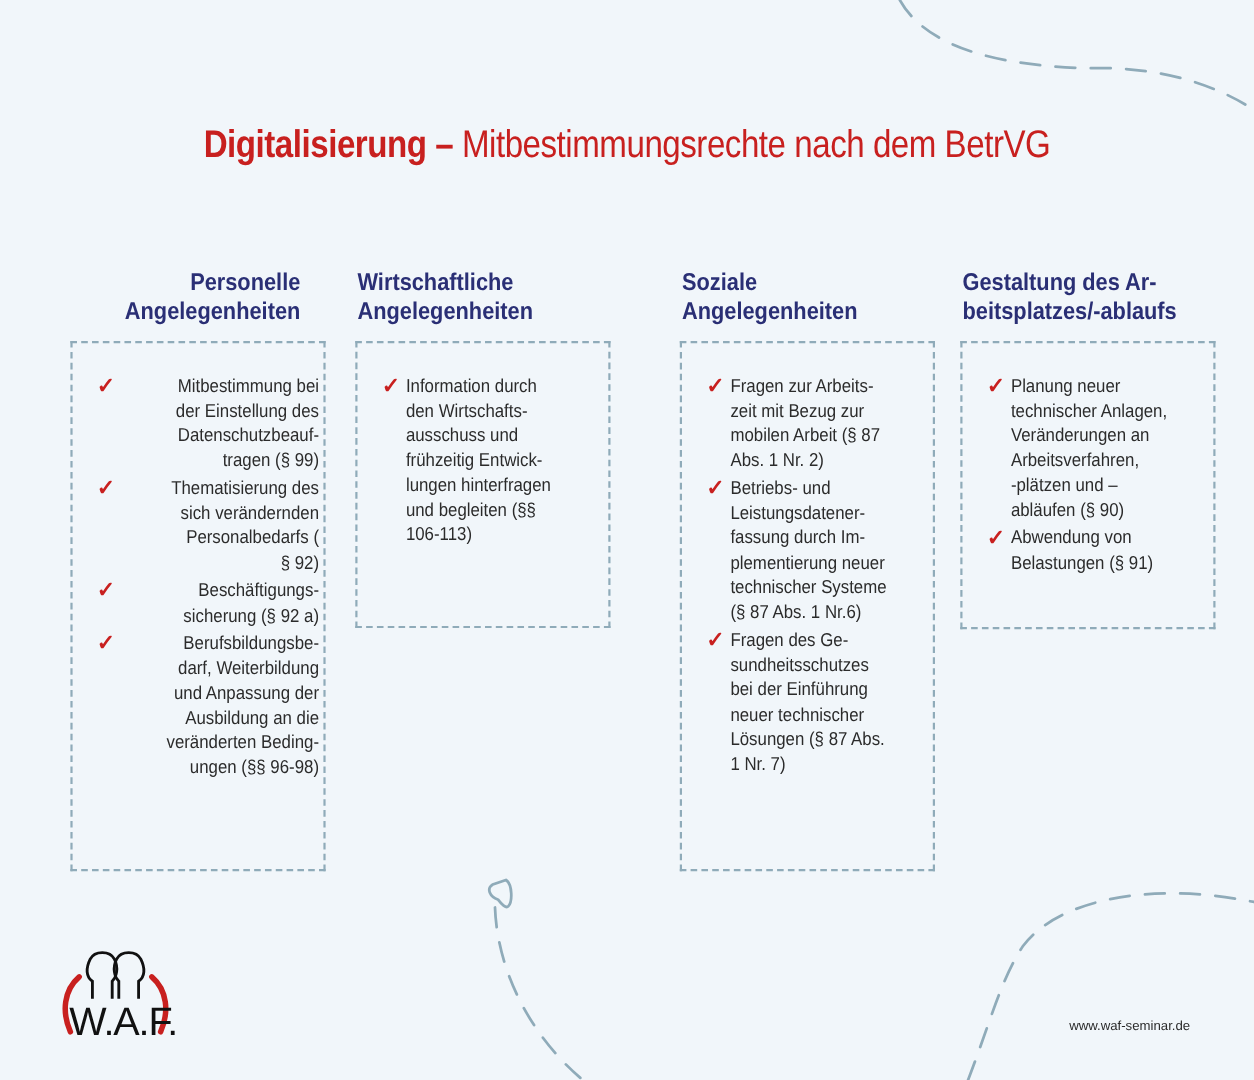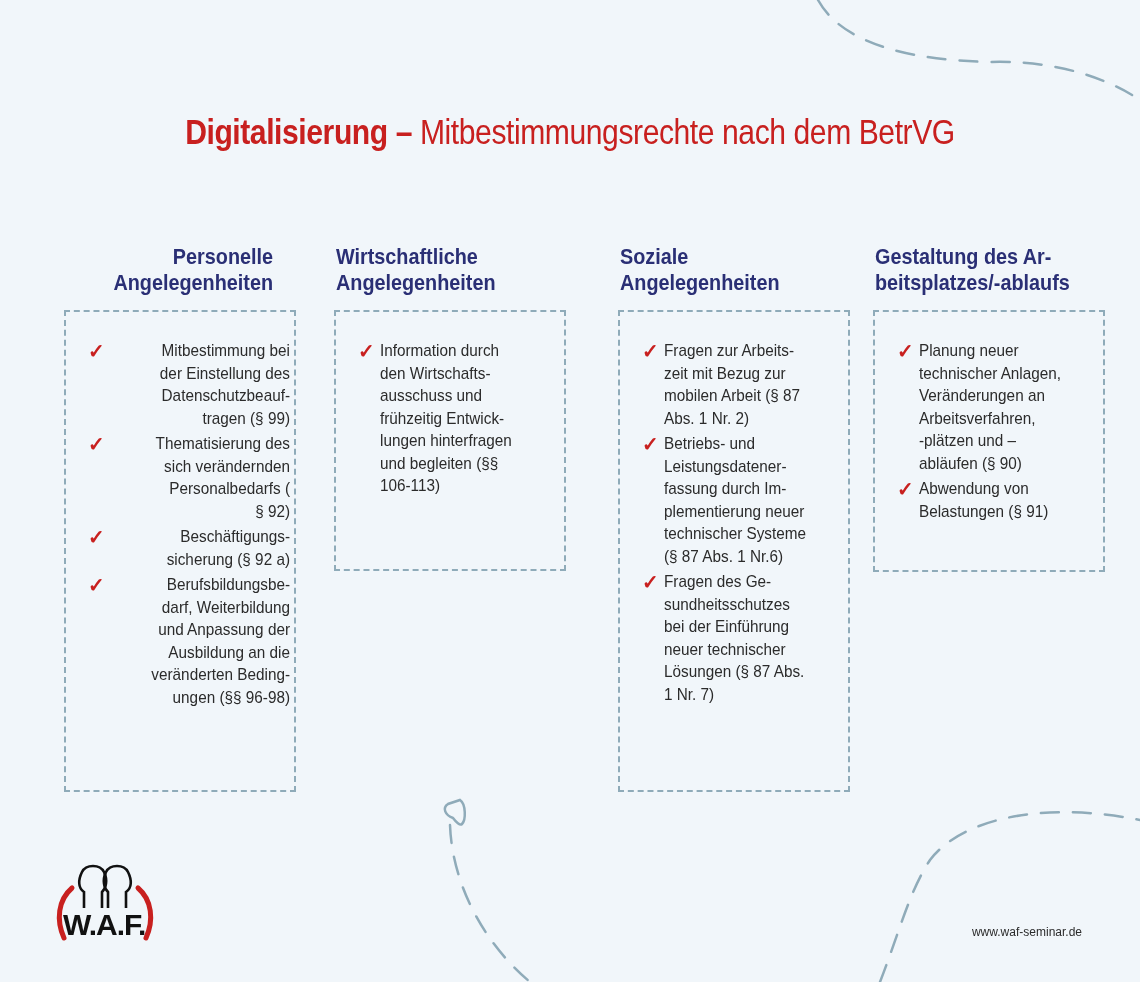--- a/index.html
+++ b/index.html
@@ -36,21 +36,21 @@
   .item .check {
     position:absolute; left:0; top:0; color:#c8201f; font-size:20px; font-weight:bold;
   }
   .item .txt {
     display:block; white-space:pre-line;
     transform:scaleX(0.9); transform-origin:left;
     width:200px;
   }
   .logo { position:absolute; left:50px; top:860px; width:110px; height:84px; }
   .logo-text {
-    position:absolute; left:63px; top:908px; font-weight:bold; font-size:30px; color:#111;
+    position:absolute; left:63px; top:908px; font-weight:normal; font-size:36px; color:#111;
     letter-spacing:-1px;
     text-align:center;
   }
   .website {
     position:absolute; right:58px; top:925px; font-size:12px; font-weight:normal; color:#2b2b2b;
   }
 </style>
 </head>
 <body>
 
@@ -97,21 +97,21 @@
 darf, Weiterbildung
 und Anpassung der
 Ausbildung an die
 veränderten Beding-
 ungen (§§ 96-98)</span>
         </li>
     </ul>
   </div>
 </div>
 
-<div class="column" style="left:334px;">
+<div class="column" style="left:323px;">
   <div class="col-heading" style="white-space:pre-line;">Wirtschaftliche
 Angelegenheiten</div>
   <div class="box" style="height:261px;">
     <ul class="items">
       <li class="item">
           <span class="check">✓</span>
           <span class="txt">Information durch
 den Wirtschafts-
 ausschuss und
 frühzeitig Entwick-

